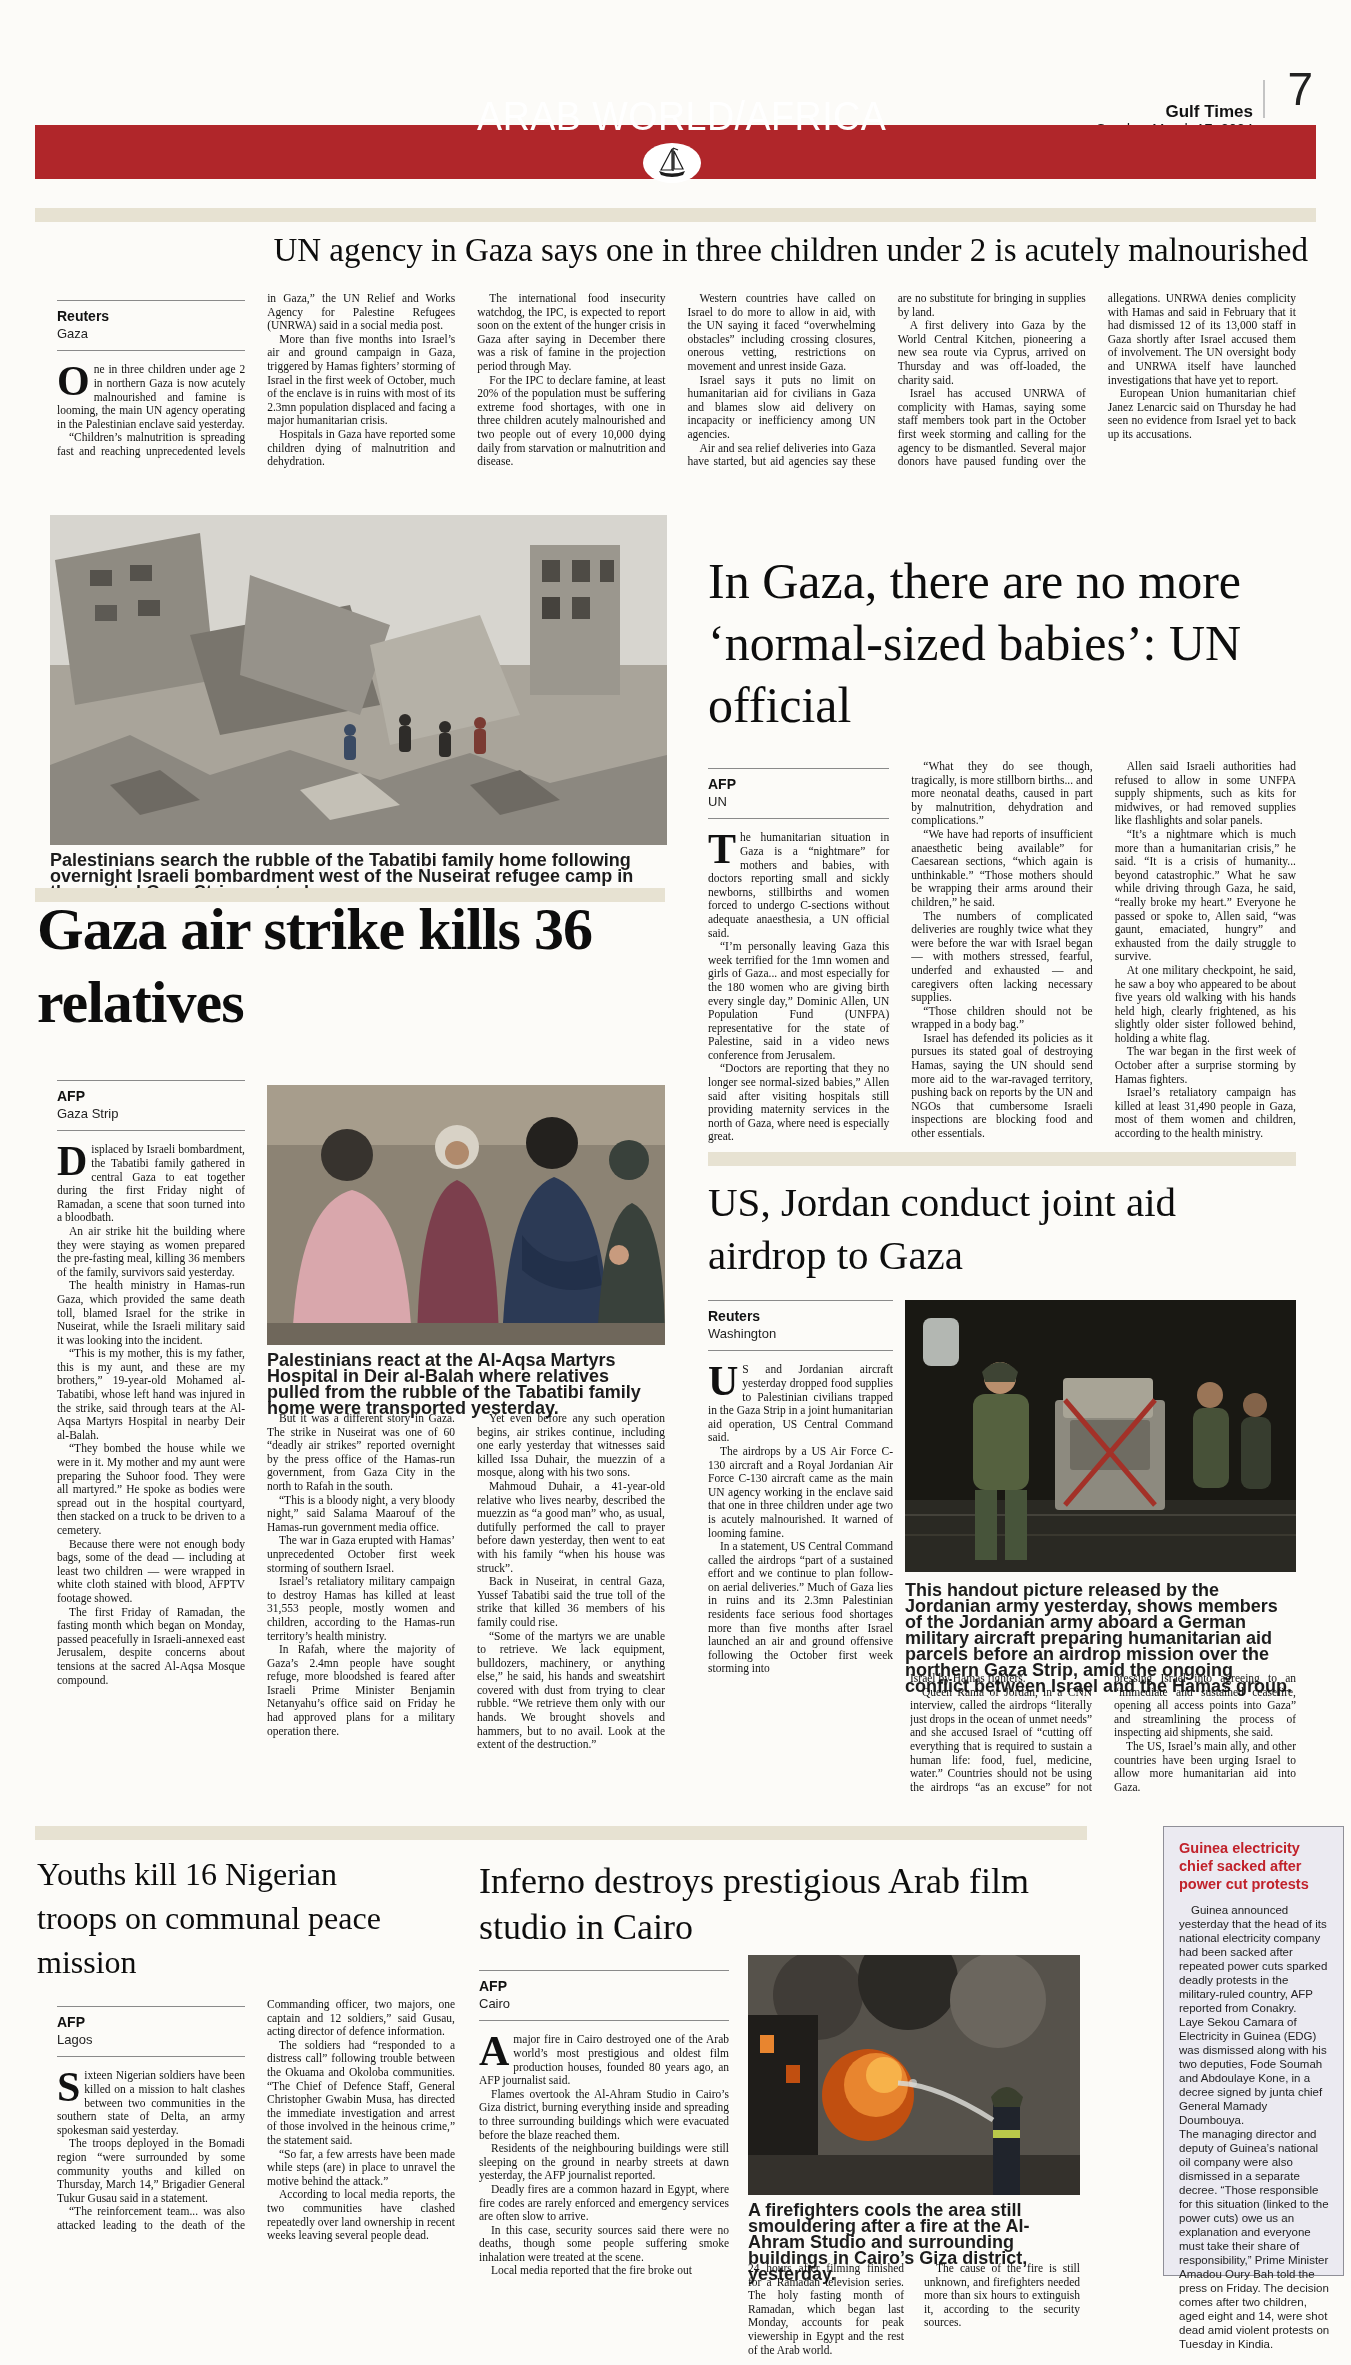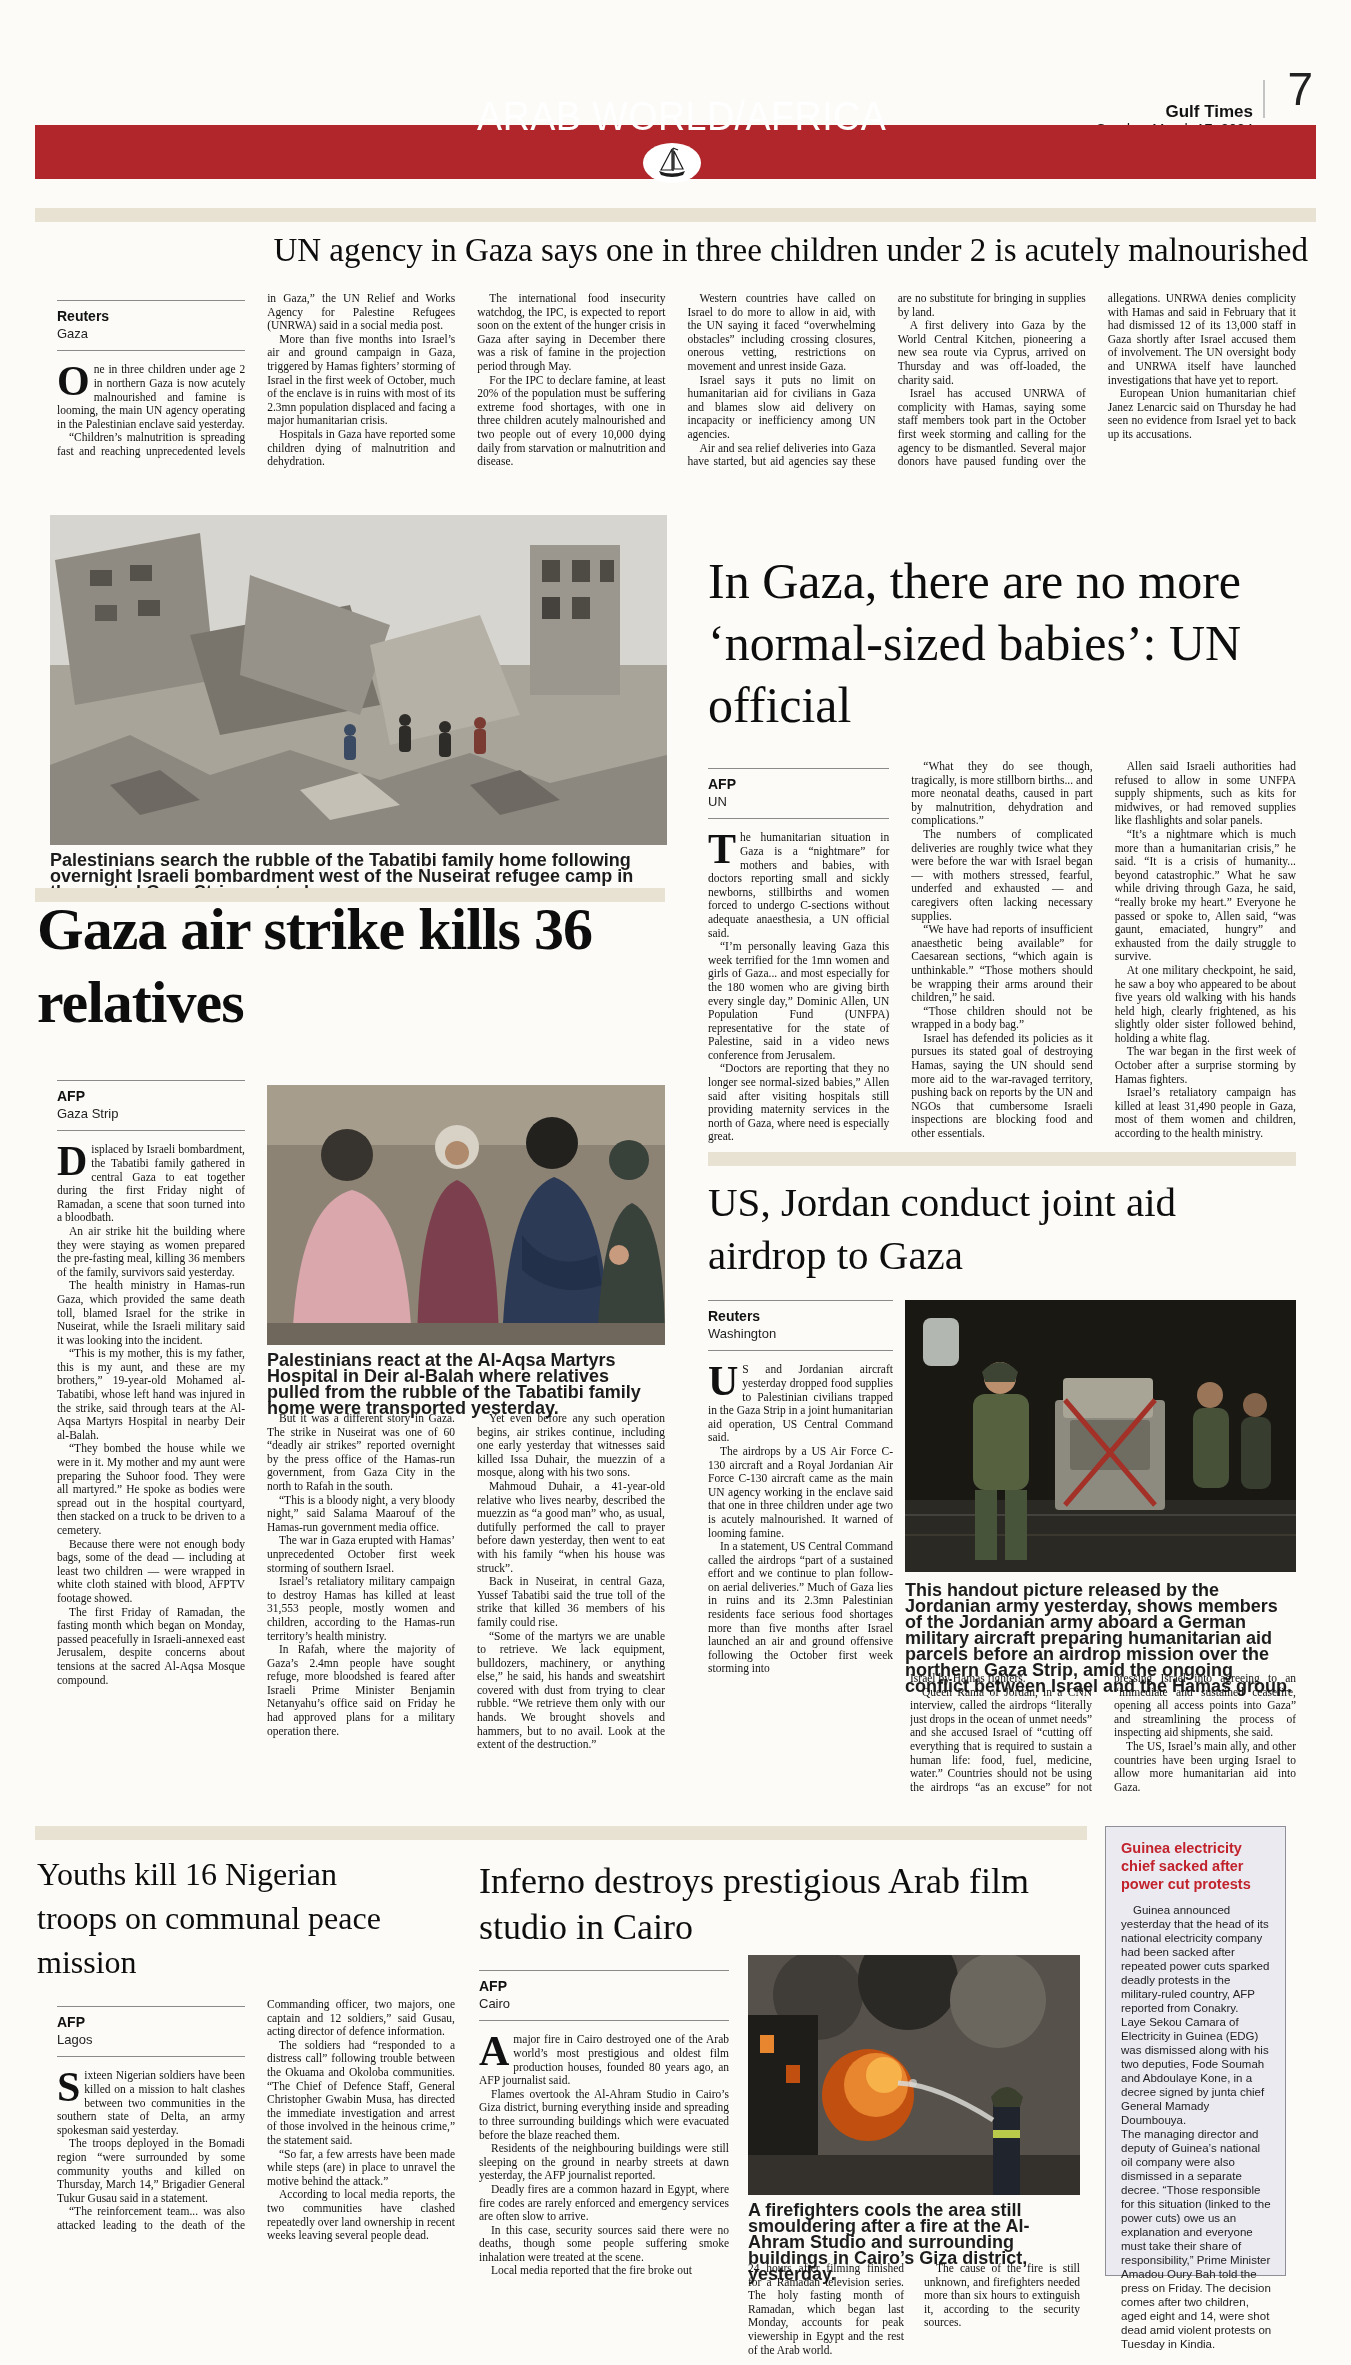--- a/index.html
+++ b/index.html
@@ -130,22 +130,22 @@
   <div class="abs cols bodytext" style="left:708px;top:760px;width:588px;height:388px;column-count:3;">
     <div class="byline">
       <div class="agency">AFP</div>
       <div class="loc">UN</div>
     </div>
     <div>
         <p class="para drop">The humanitarian situation in Gaza is a “nightmare” for mothers and babies, with doctors reporting small and sickly newborns, stillbirths and women forced to undergo C-sections without adequate anaesthesia, a UN official said.</p>
         <p class="para">“I’m personally leaving Gaza this week terrified for the 1mn women and girls of Gaza... and most especially for the 180 women who are giving birth every single day,” Dominic Allen, UN Population Fund (UNFPA) representative for the state of Palestine, said in a video news conference from Jerusalem.</p>
         <p class="para">“Doctors are reporting that they no longer see normal-sized babies,” Allen said after visiting hospitals still providing maternity services in the north of Gaza, where need is especially great.</p>
         <p class="para">“What they do see though, tragically, is more stillborn births... and more neonatal deaths, caused in part by malnutrition, dehydration and complications.”</p>
+        <p class="para">“We have had reports of insufficient anaesthetic being available” for Caesarean sections, “which again is unthinkable.” “Those mothers should be wrapping their arms around their children,” he said.</p>
         <p class="para">The numbers of complicated deliveries are roughly twice what they were before the war with Israel began — with mothers stressed, fearful, underfed and exhausted — and caregivers often lacking necessary supplies.</p>
-        <p class="para">“We have had reports of insufficient anaesthetic being available” for Caesarean sections, “which again is unthinkable.” “Those mothers should be wrapping their arms around their children,” he said.</p>
         <p class="para">“Those children should not be wrapped in a body bag.”</p>
         <p class="para">Israel has defended its policies as it pursues its stated goal of destroying Hamas, saying the UN should send more aid to the war-ravaged territory, pushing back on reports by the UN and NGOs that cumbersome Israeli inspections are blocking food and other essentials.</p>
         <p class="para">Allen said Israeli authorities had refused to allow in some UNFPA supply shipments, such as kits for midwives, or had removed supplies like flashlights and solar panels.</p>
         <p class="para">“It’s a nightmare which is much more than a humanitarian crisis,” he said. “It is a crisis of humanity... beyond catastrophic.” What he saw while driving through Gaza, he said, “really broke my heart.” Everyone he passed or spoke to, Allen said, “was gaunt, emaciated, hungry” and exhausted from the daily struggle to survive.</p>
         <p class="para">At one military checkpoint, he said, he saw a boy who appeared to be about five years old walking with his hands held high, clearly frightened, as his slightly older sister followed behind, holding a white flag.</p>
         <p class="para">The war began in the first week of October after a surprise storming by Hamas fighters.</p>
         <p class="para">Israel’s retaliatory campaign has killed at least 31,490 people in Gaza, most of them women and children, according to the health ministry.</p>
       </div>
   </div>
   <div class="abs band" style="left:708px;top:1152px;width:588px;height:14px;"></div>
@@ -307,21 +307,21 @@
     <circle cx="165" cy="128" r="4" fill="#d8d8d4" opacity=".7"></circle>
   </svg>
   <div class="abs caption" style="left:748px;top:2202px;width:332px;">A firefighters cools the area still smouldering after a fire at the Al-Ahram Studio and surrounding buildings in Cairo’s Giza district, yesterday.</div>
   <div class="abs cols bodytext" style="left:748px;top:2262px;width:332px;height:100px;column-count:2;column-gap:20px;">
     <div>
         <p class="para cont">24 hours after filming finished for a Ramadan television series. The holy fasting month of Ramadan, which began last Monday, accounts for peak viewership in Egypt and the rest of the Arab world.</p>
         <p class="para">The cause of the fire is still unknown, and firefighters needed more than six hours to extinguish it, according to the security sources.</p>
       </div>
   </div>
 
-  <div class="abs gbox" style="left:1105px;top:1826px;width:181px;height:450px;padding-left:15px;">
+  <div class="abs gbox" style="left:1163px;top:1826px;width:181px;height:450px;padding-left:15px;">
     <div class="gbox-title" style="color:#c1222b;">Guinea electricity chief sacked after power cut protests</div>
     <div class="gbox-body">
         <p class="para">Guinea announced yesterday that the head of its national electricity company had been sacked after repeated power cuts sparked deadly protests in the military-ruled country, AFP reported from Conakry.</p>
         <p class="para">Laye Sekou Camara of Electricity in Guinea (EDG) was dismissed along with his two deputies, Fode Soumah and Abdoulaye Kone, in a decree signed by junta chief General Mamady Doumbouya.</p>
         <p class="para">The managing director and deputy of Guinea’s national oil company were also dismissed in a separate decree. “Those responsible for this situation (linked to the power cuts) owe us an explanation and everyone must take their share of responsibility,” Prime Minister Amadou Oury Bah told the press on Friday. The decision comes after two children, aged eight and 14, were shot dead amid violent protests on Tuesday in Kindia.</p>
       </div>
   </div>
 
 </div>
 

